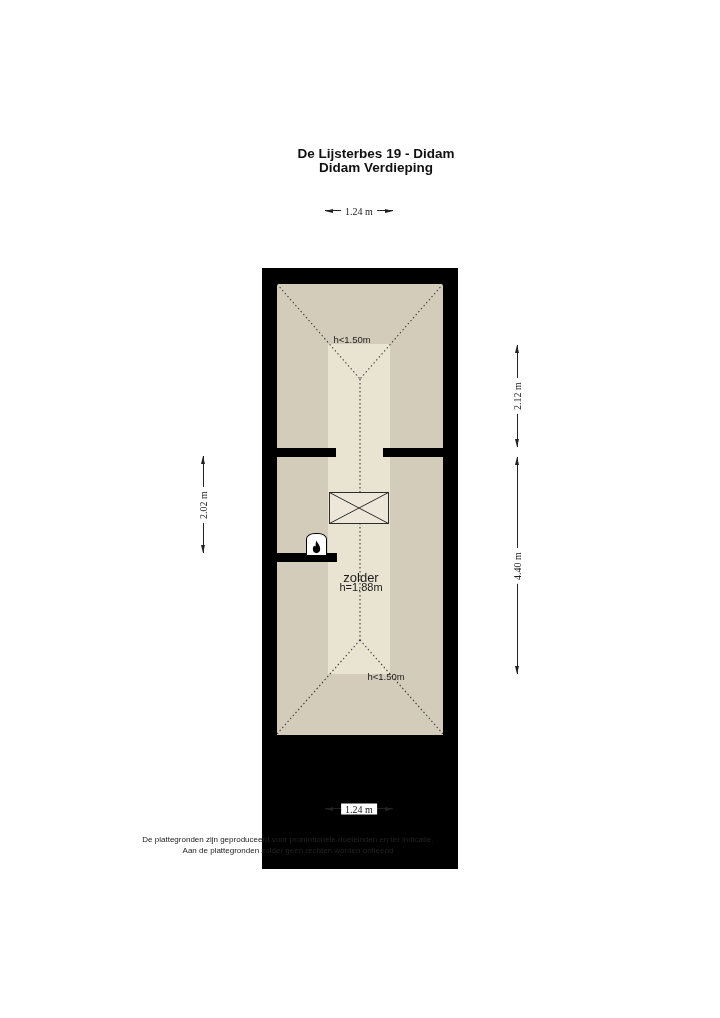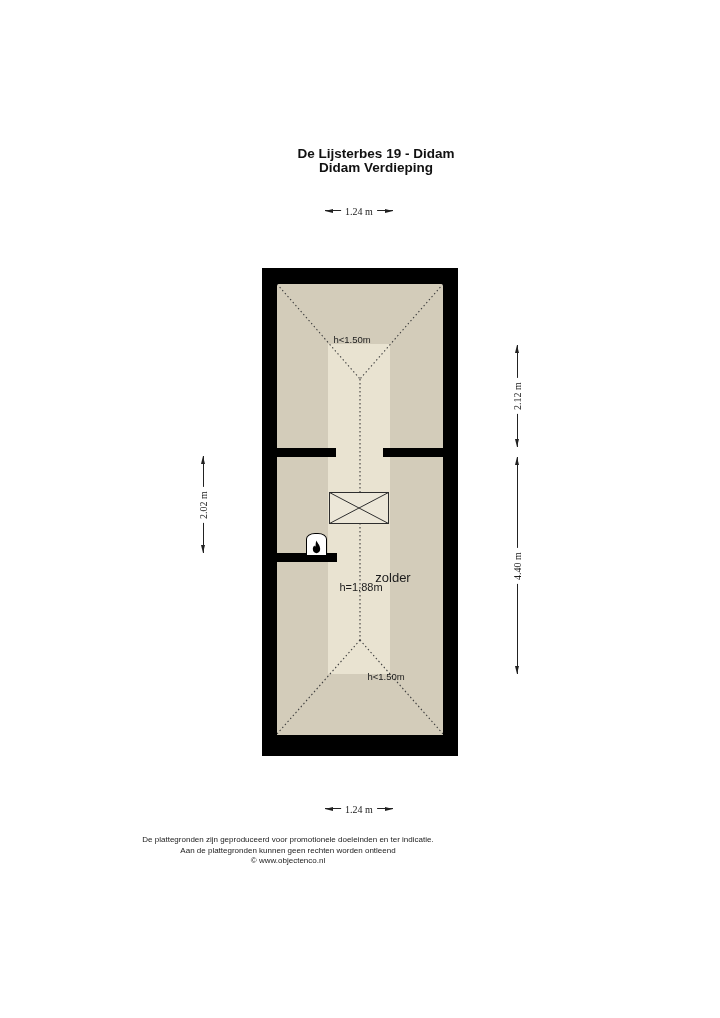--- a/index.html
+++ b/index.html
@@ -47,21 +47,21 @@
   .dim-label {
     position: absolute; left: 50%; top: 50%;
     transform: translate(-50%, -50%);
     background: #fff; padding: 0 4px;
     font-size: 10px; white-space: nowrap; color: #1a1a1a;
   }
   .dim-label.rot { transform: translate(-50%, -50%) rotate(-90deg); }
 
   
   .plan {
-    position: absolute; left: 262px; top: 268px; width: 196px; height: 488px;
+    position: absolute; left: 262px; top: 268px; width: 196px; height: 601px;
     background: var(--wall, #000);
   }
   .interior {
     position: absolute; left: 15px; top: 16px; width: 166px; height: 451px;
     background: var(--floor, #d3ccba);
   }
   .strip {
     position: absolute; left: 51px; top: 60px; width: 62px; height: 330px;
     background: var(--floor-highlight, #e9e3d1);
   }
@@ -77,21 +77,21 @@
     border-radius: 9px 9px 0 0 / 6px 6px 0 0;
     z-index: 4;
     display: flex; align-items: flex-end; justify-content: center;
     padding-bottom: 1px;
   }
 
   .plan-label { position: absolute; z-index: 5; white-space: nowrap;
                 transform: translate(-50%, -50%); color: #1c1c1c; }
   .lbl-low-top    { left: 75px;  top: 55px;  font-size: 9.5px; }
   .lbl-low-bottom { left: 109px; top: 392px; font-size: 9.5px; }
-  .lbl-room       { left: 84px;  top: 293px; font-size: 13px; margin-left: 32px; }
+  .lbl-room       { left: 84px;  top: 293px; font-size: 13px; }
   .lbl-room-h     { left: 84px;  top: 303px; font-size: 11px; }
 
   
   .footer {
     position: absolute; top: 835px; left: 0; width: 576px;
     text-align: center; font-size: 8px; line-height: 10.5px; color: #222;
   }
 </style>
 </head>
 <body>
@@ -171,17 +171,16 @@
 
   <div class="dim" style="left:325px; top:802px; width:68px; height:13px;">
     <div class="line-h"></div>
     <div class="arr left"></div>
     <div class="arr right"></div>
     <span class="dim-label">1.24 m</span>
   </div>
 
   <div class="footer">
     <div>De plattegronden zijn geproduceerd voor promotionele doeleinden en ter indicatie.</div>
-    <div>Aan de plattegronden kunnen geen rechten worden ontleend</div>
-    <div>© www.objectenco.nl</div>
+    <div>Aan de plattegronden zolder geen rechten worden ontleend</div>
   </div>
 
 </div>
 
 </body></html>

